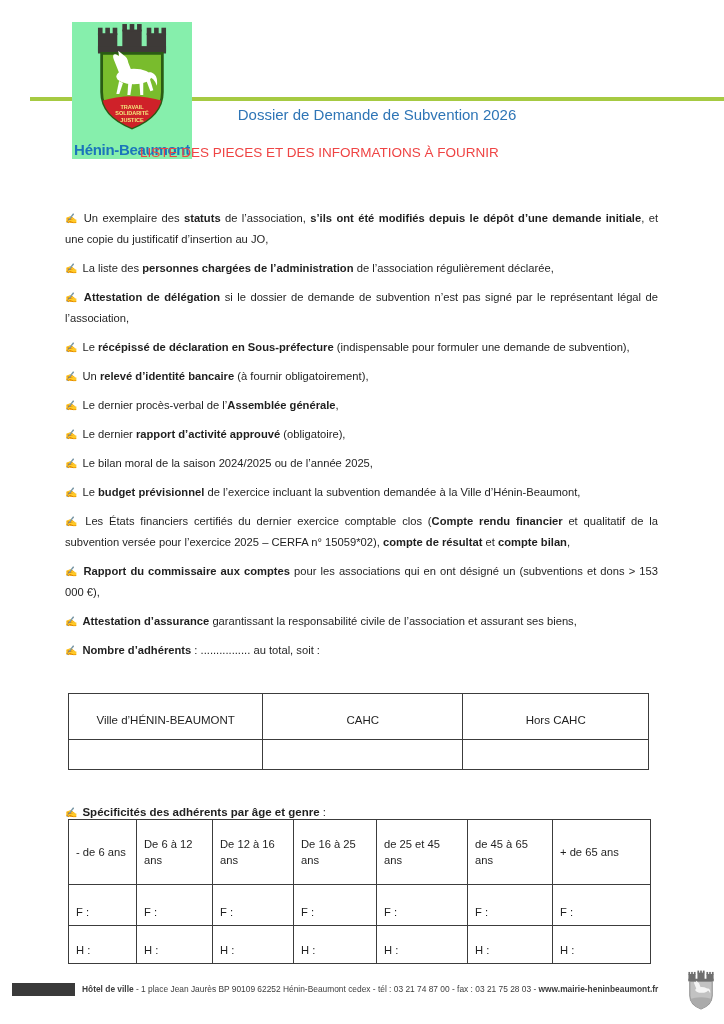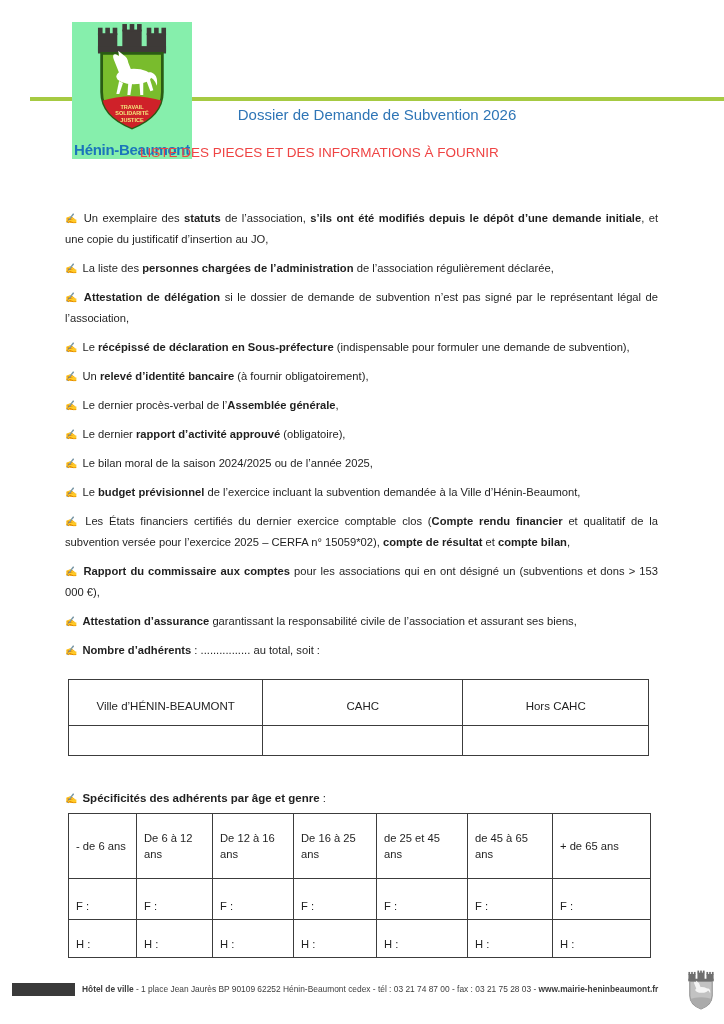--- a/index.html
+++ b/index.html
@@ -11,26 +11,26 @@
   .city-name{font-size:15px;font-weight:bold;color:var(--city_blue,#1b75bb);letter-spacing:-0.3px;margin-top:1px;}
   .doc-title{position:absolute;left:140px;top:106px;width:474px;text-align:center;
              font-size:15px;color:var(--title_blue,#2e75b6);z-index:2;}
   .doc-subtitle{position:absolute;left:140px;top:145px;width:480px;text-align:left;
                 font-size:13.5px;font-weight:normal;color:#ef4444;z-index:2;}
   .content{position:absolute;left:65px;top:200px;width:593px;}
   .item{margin:8px 0 6px;font-size:11.2px;line-height:21px;text-align:justify;}
   .bullet{font-size:10px;margin-right:5px;}
   table{border-collapse:collapse;margin-left:3px;}
   td{border:1.6px solid var(--border_dark,#3c3c3c);}
-  .members{width:581px;margin-top:18px;}
+  .members{width:581px;margin-top:32px;}
   .members td{text-align:center;font-size:11.5px;}
   .members .mh{height:36px;vertical-align:middle;padding-top:8px;}
   .members .me{height:27px;}
   .spec{margin:36px 0 0;font-size:11.5px;line-height:13px;text-align:left;}
-  .age{width:582px;margin-top:8px;table-layout:fixed;}
+  .age{width:582px;margin-top:0;table-layout:fixed;}
   .age td{font-size:11.2px;padding:4px 7px;}
   .age .ah{height:56px;vertical-align:middle;line-height:16px;}
   .age .af{height:29px;vertical-align:bottom;padding-bottom:7px;}
   .age .am{height:26px;vertical-align:bottom;padding-bottom:7px;}
   .footer-bar{position:absolute;left:12px;top:983px;width:63px;height:13px;background:var(--footer_gray,#3a3a3a);}
   .footer-text{position:absolute;left:82px;top:984px;font-size:8.4px;color:#3d3d3d;white-space:nowrap;letter-spacing:0;}
   .footer-crest{position:absolute;left:684px;top:962px;}
 </style>
 </head>
 <body>

